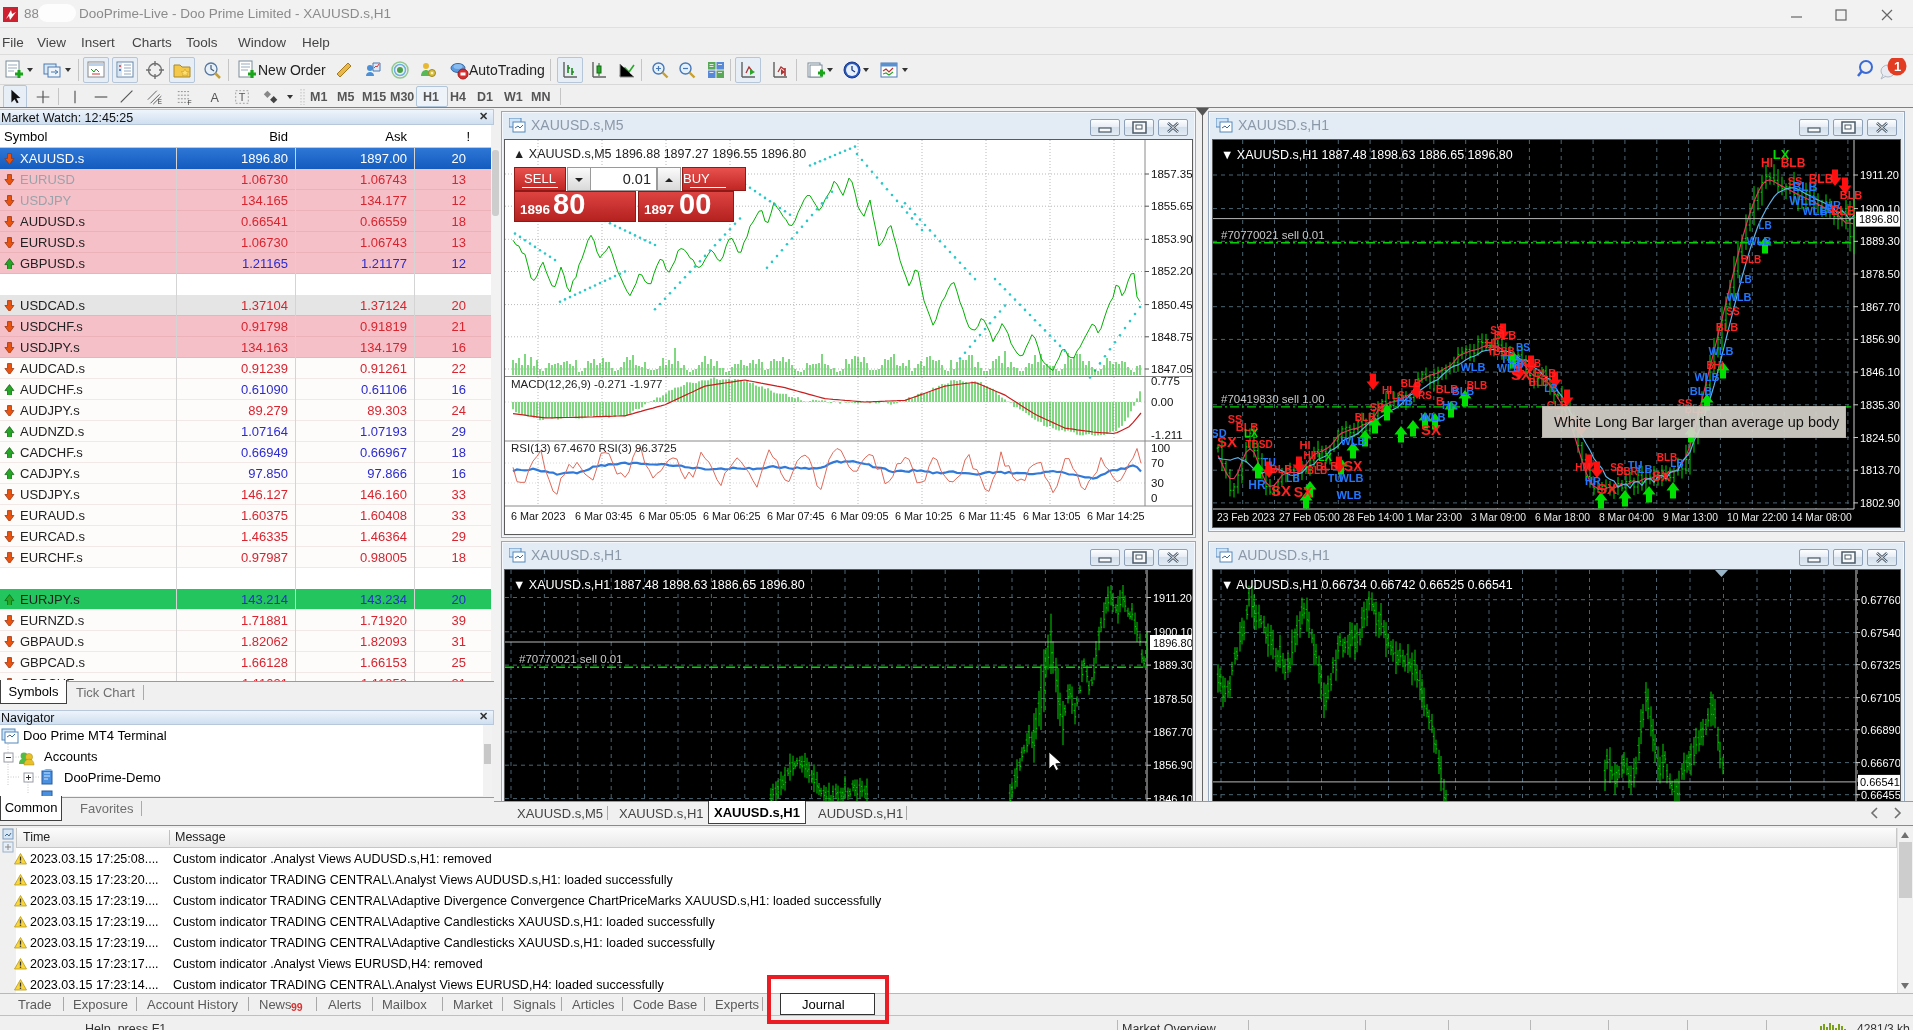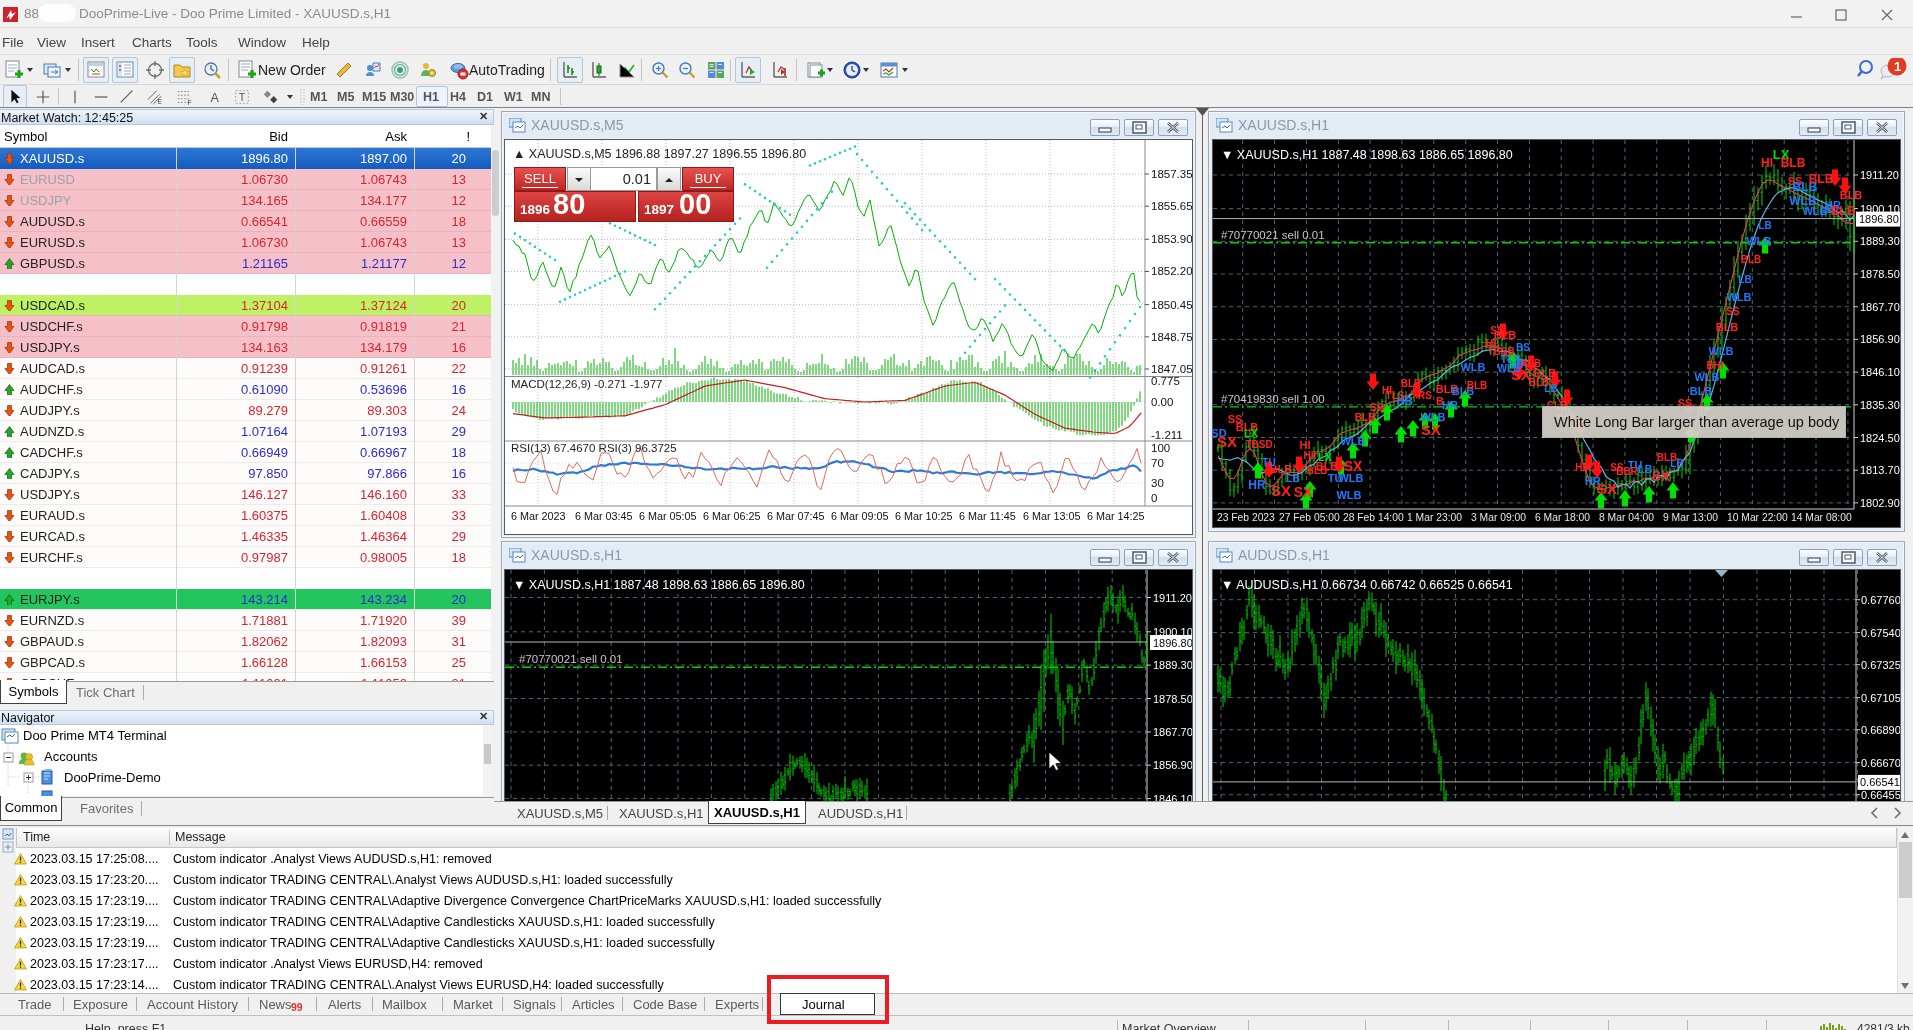--- a/index.html
+++ b/index.html
@@ -324,21 +324,21 @@
     </div>
     <div class="mwrow" style="top:105px;background:#f6c0c8;border-bottom:1px solid #ecb2ba">
       <svg class="abs" style="left:4px;top:5px" width="11" height="11" viewBox="0 0 10 10">
         <path d="M3.2 10.5h3.6V6h2.2L5 0.5 0.8 6h2.4z" fill="#27a527" stroke="#116611" stroke-width="0.7"></path>
       </svg>
       <span class="mwsym" style="color:#222">GBPUSD.s</span>
       <span class="mwv" style="left:176px;width:112px;color:#2b2bd0">1.21165</span>
       <span class="mwv" style="left:295px;width:112px;color:#2b2bd0">1.21177</span>
       <span class="mwv" style="left:414px;width:52px;color:#2b2bd0">12</span>
     </div>
-    <div class="mwrow" style="top:147px;background:#bef264;border-bottom:1px solid #ecb2ba">
+    <div class="mwrow" style="top:147px;background:#e5e5e5;border-bottom:1px solid #ecb2ba">
       <svg class="abs" style="left:4px;top:5px" width="11" height="11" viewBox="0 0 10 10">
         <path d="M3.2 0.5h3.6v4.5h2.2L5 10.5 0.8 5h2.4z" fill="#e8540f" stroke="#993311" stroke-width="0.7"></path>
       </svg>
       <span class="mwsym" style="color:#222">USDCAD.s</span>
       <span class="mwv" style="left:176px;width:112px;color:#d8242e">1.37104</span>
       <span class="mwv" style="left:295px;width:112px;color:#d8242e">1.37124</span>
       <span class="mwv" style="left:414px;width:52px;color:#d8242e">20</span>
     </div>
     <div class="mwrow" style="top:168px;background:#f6c0c8;border-bottom:1px solid #ecb2ba">
       <svg class="abs" style="left:4px;top:5px" width="11" height="11" viewBox="0 0 10 10">
@@ -366,21 +366,21 @@
       <span class="mwv" style="left:176px;width:112px;color:#d8242e">0.91239</span>
       <span class="mwv" style="left:295px;width:112px;color:#d8242e">0.91261</span>
       <span class="mwv" style="left:414px;width:52px;color:#d8242e">22</span>
     </div>
     <div class="mwrow" style="top:231px;background:#fefbfb;border-bottom:1px solid #f3e8e8">
       <svg class="abs" style="left:4px;top:5px" width="11" height="11" viewBox="0 0 10 10">
         <path d="M3.2 10.5h3.6V6h2.2L5 0.5 0.8 6h2.4z" fill="#27a527" stroke="#116611" stroke-width="0.7"></path>
       </svg>
       <span class="mwsym" style="color:#222">AUDCHF.s</span>
       <span class="mwv" style="left:176px;width:112px;color:#2b2bd0">0.61090</span>
-      <span class="mwv" style="left:295px;width:112px;color:#2b2bd0">0.53696</span>
+      <span class="mwv" style="left:295px;width:112px;color:#2b2bd0">0.61106</span>
       <span class="mwv" style="left:414px;width:52px;color:#2b2bd0">16</span>
     </div>
     <div class="mwrow" style="top:252px;background:#fefbfb;border-bottom:1px solid #f3e8e8">
       <svg class="abs" style="left:4px;top:5px" width="11" height="11" viewBox="0 0 10 10">
         <path d="M3.2 0.5h3.6v4.5h2.2L5 10.5 0.8 5h2.4z" fill="#e8540f" stroke="#993311" stroke-width="0.7"></path>
       </svg>
       <span class="mwsym" style="color:#222">AUDJPY.s</span>
       <span class="mwv" style="left:176px;width:112px;color:#d8242e">89.279</span>
       <span class="mwv" style="left:295px;width:112px;color:#d8242e">89.303</span>
       <span class="mwv" style="left:414px;width:52px;color:#d8242e">24</span>
@@ -766,21 +766,21 @@
  <div class="abs" style="left:8px;top:21px;width:36px;height:1px;background:#fff"></div>
  <div class="abs" style="left:53px;top:1px;width:24px;height:24px;background:linear-gradient(#fbfbfb,#d9d9d9);border:1px solid #9a9a9a"></div>
  <svg class="abs" style="left:60px;top:10px" width="10" height="8">
       <path d="M1 2h8l-4 4z" fill="#222"></path>
     </svg>
  <div class="abs" style="left:77px;top:1px;width:66px;height:24px;background:#fff;border:1px solid #9a9a9a;border-left:none;font-size:14.5px;color:#222;text-align:right;line-height:22px;padding-right:5px">0.01</div>
  <div class="abs" style="left:143px;top:1px;width:24px;height:24px;background:linear-gradient(#fbfbfb,#d9d9d9);border:1px solid #9a9a9a"></div>
  <svg class="abs" style="left:150px;top:10px" width="10" height="8">
       <path d="M1 6h8l-4-4z" fill="#222"></path>
     </svg>
- <div class="abs" style="left:168px;top:1px;width:52px;height:24px;background:linear-gradient(#e8514e,#c02624);border:1px solid #8e1a18;color:#fff;font-size:13px;text-align:center;line-height:22px">BUY</div>
+ <div class="abs" style="left:168px;top:1px;width:64px;height:24px;background:linear-gradient(#e8514e,#c02624);border:1px solid #8e1a18;color:#fff;font-size:13px;text-align:left;line-height:22px">BUY</div>
  <div class="abs" style="left:176px;top:21px;width:36px;height:1px;background:#fff"></div>
  <div class="abs" style="left:0;top:25px;width:122px;height:31px;background:linear-gradient(#dd4341,#b42220);border:1px solid #8e1a18"></div>
  <span class="abs" style="left:6px;top:36px;font-size:13.5px;font-weight:bold;color:#fff">1896</span>
  <span class="abs" style="left:39px;top:22px;font-size:29px;font-weight:bold;color:#fff">80</span>
  <div class="abs" style="left:124px;top:25px;width:96px;height:31px;background:linear-gradient(#dd4341,#b42220);border:1px solid #8e1a18"></div>
  <span class="abs" style="left:130px;top:36px;font-size:13.5px;font-weight:bold;color:#fff">1897</span>
  <span class="abs" style="left:165px;top:22px;font-size:29px;font-weight:bold;color:#fff">00</span>
 </div>
 <div class="win" style="left:1208px;top:111px;width:697px;height:421px"></div>
 <svg class="abs" style="left:1216px;top:118px" width="18" height="16">

